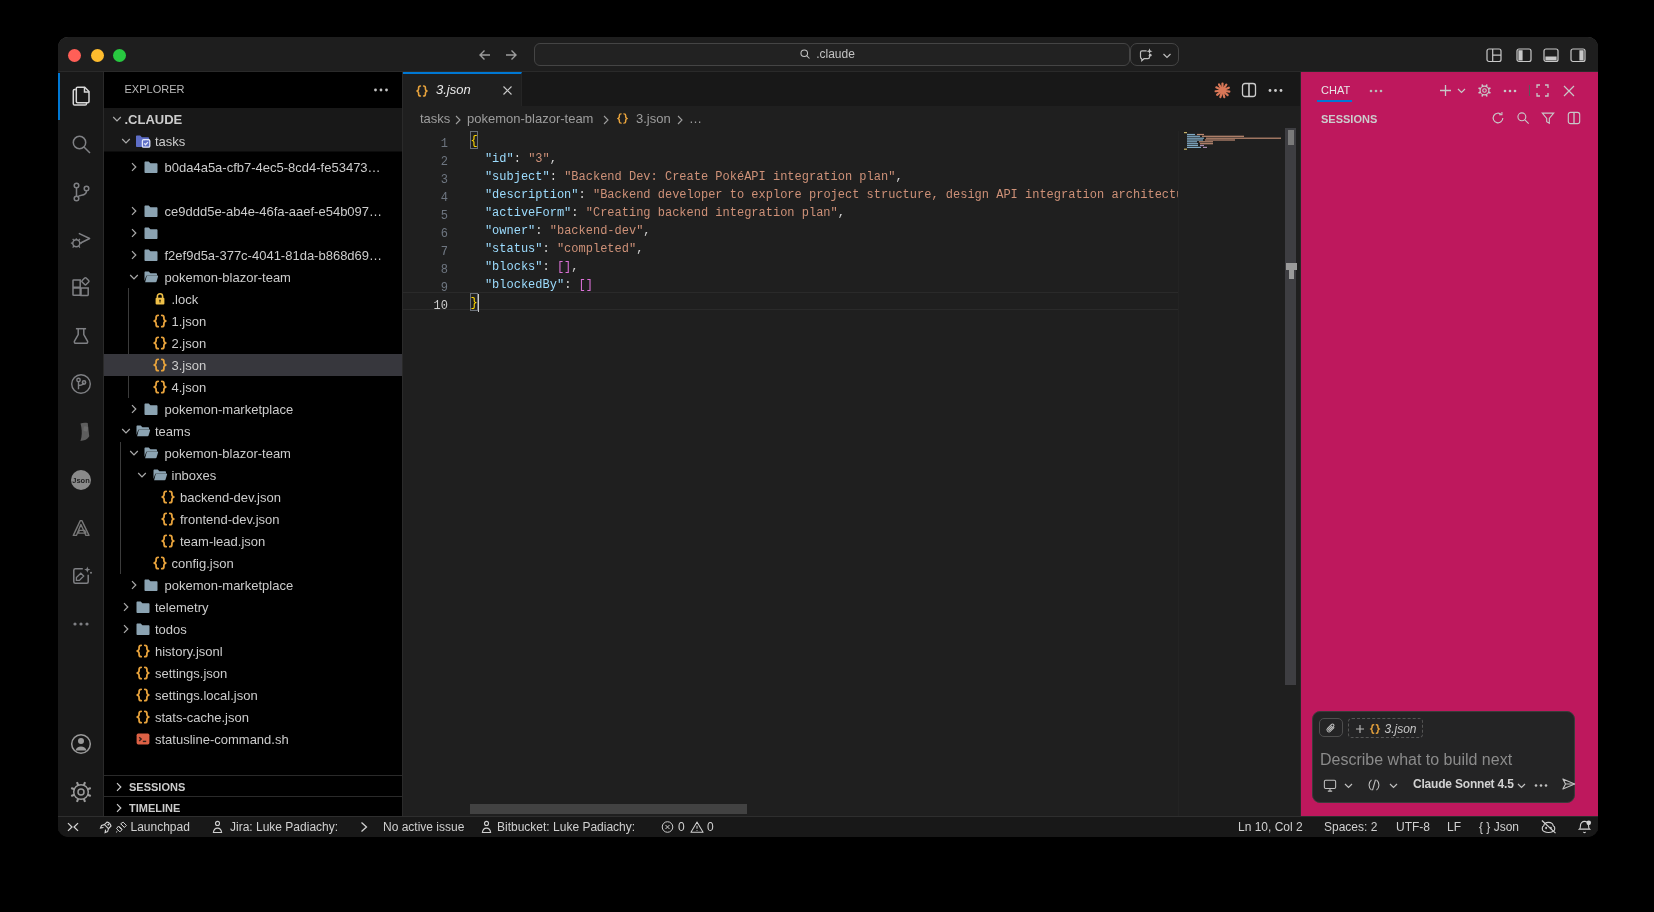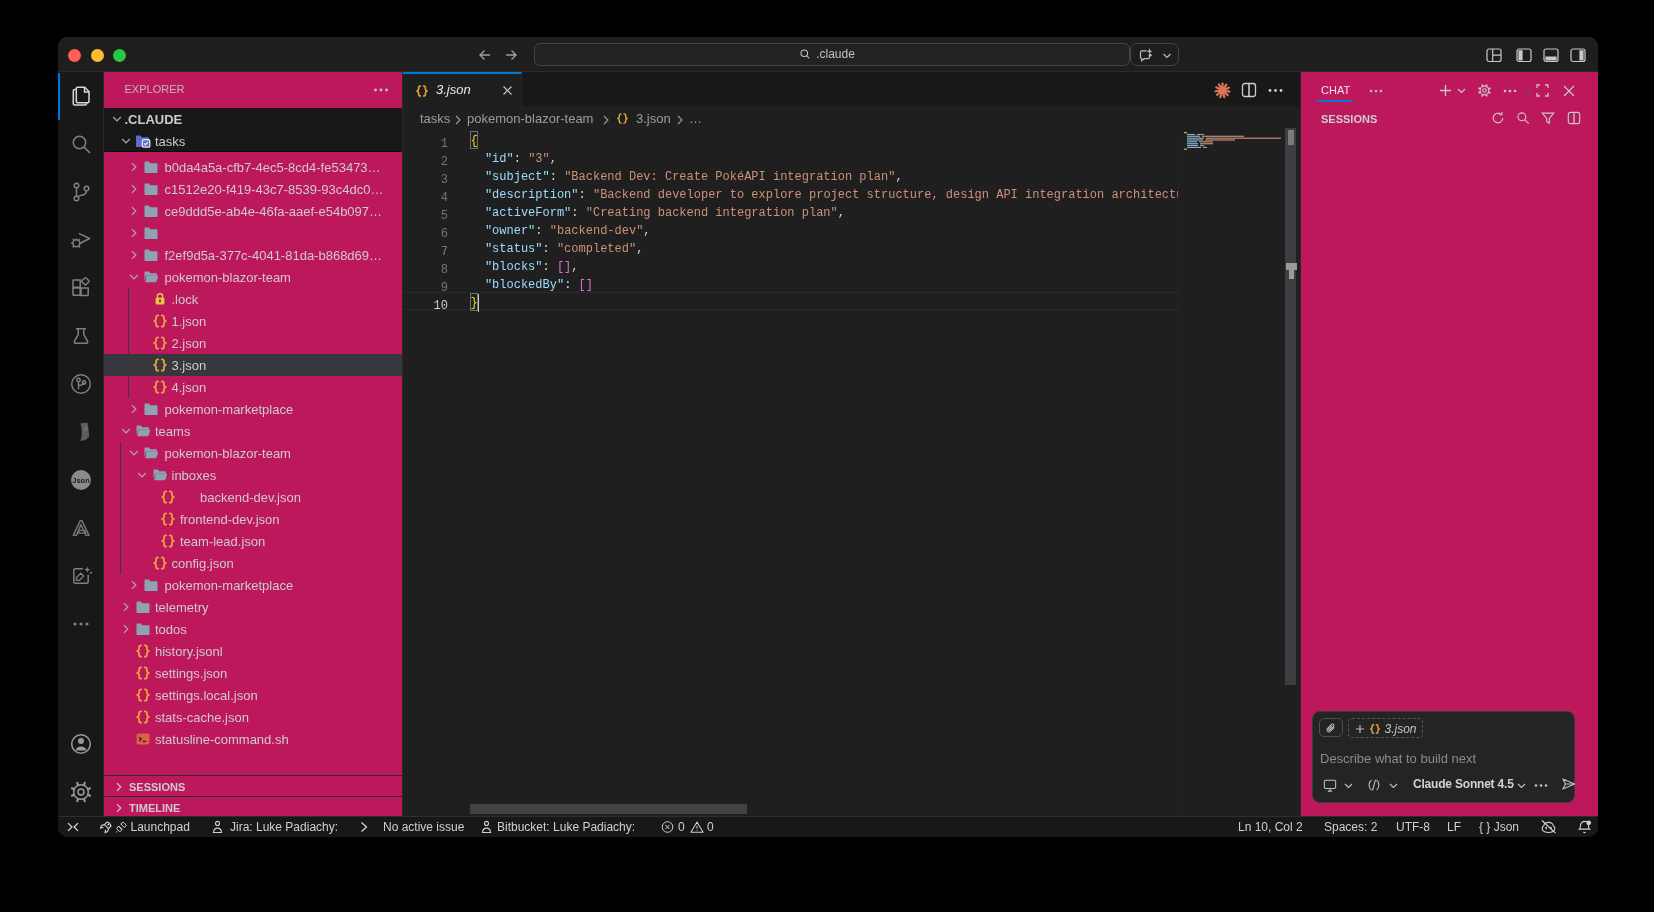--- a/index.html
+++ b/index.html
@@ -20,21 +20,21 @@
     color:#c3c3c3; font-size:12px; text-align:center; line-height:21px; padding-right:10px;
   }
   #copilotpill {
     position:absolute; left:1072px; top:6px; width:49px; height:23px;
     border:1px solid #454545; border-radius:7px;
   }
   
   #actbar { position:absolute; left:0; top:35px; width:46px; height:744px; background:#181818; border-right:1px solid #2a2a2a; }
   .acticon { position:absolute; left:11px; width:24px; height:24px; }
   
-  #sidebar { position:absolute; left:46px; top:35px; width:299px; height:744px; background:#be185d; border-right:1px solid #2a2a2a; overflow:hidden; }
+  #sidebar { position:absolute; left:46px; top:35px; width:299px; height:744px; background:#000000; border-right:1px solid #2a2a2a; overflow:hidden; }
   #sbhead { position:absolute; left:0; top:0; width:100%; height:35px; }
   .row { position:absolute; left:0; width:299px; height:22px; color:#cccccc; font-size:13px; white-space:nowrap; overflow:hidden; }
   .lbl { position:absolute; top:50%; transform:translateY(-50%); }
   .chev { position:absolute; top:3px; width:16px; height:16px; }
   .ficon { position:absolute; top:3px; width:16px; height:16px; }
   .secthead { position:absolute; left:0; width:299px; height:22px; color:#cccccc; font-size:11px; font-weight:bold; border-top:1px solid #2a2a2a; }
   
   #editor { position:absolute; left:345px; top:35px; width:897px; height:744px; background:#1f1f1f; }
   #tabbar { position:absolute; left:0; top:0; width:897px; height:34px; background:#181818; }
   #tab1 { position:absolute; left:0; top:0; width:119px; height:34px; background:#1f1f1f; border-top:2px solid #0078d4; border-right:1px solid #252525; }
@@ -213,29 +213,20 @@
     <div class="abs" style="left:15.5px;top:370px;width:1px;height:132px;background:#3b3b3b;"></div>
     <div class="row" style="top:84px;">
         <svg class="chev" style="left:21.5px;" viewBox="0 0 16 16" fill="none" stroke="#ababab" stroke-width="1.2">
           <path d="M6 4.2l3.8 3.8L6 11.8"></path>
         </svg>
         <svg class="ficon" style="left:39px;" viewBox="0 0 16 16">
           <path d="M1.5 12.9V3.6c0-.55.45-1 1-1h3.2l1.7 1.7h6.1c.55 0 1 .45 1 1v7.6c0 .55-.45 1-1 1h-11c-.55 0-1-.45-1-1z" fill="#8ba3b2"></path>
         </svg>
         <span class="lbl" style="left:60.5px;">b0da4a5a-cfb7-4ec5-8cd4-fe53473…</span>
       </div>
-    <div class="row" style="top:106px;">
-        <svg class="chev" style="left:21.5px;" viewBox="0 0 16 16" fill="none" stroke="#ababab" stroke-width="1.2">
-          <path d="M6 4.2l3.8 3.8L6 11.8"></path>
-        </svg>
-        <svg class="ficon" style="left:39px;" viewBox="0 0 16 16">
-          <path d="M1.5 12.9V3.6c0-.55.45-1 1-1h3.2l1.7 1.7h6.1c.55 0 1 .45 1 1v7.6c0 .55-.45 1-1 1h-11c-.55 0-1-.45-1-1z" fill="#8ba3b2"></path>
-        </svg>
-        <span class="lbl" style="left:60.5px;">c1512e20-f419-43c7-8539-93c4dc0…</span>
-      </div>
     <div class="row" style="top:128px;text-align:center;">
         <svg class="chev" style="left:21.5px;" viewBox="0 0 16 16" fill="none" stroke="#ababab" stroke-width="1.2">
           <path d="M6 4.2l3.8 3.8L6 11.8"></path>
         </svg>
         <svg class="ficon" style="left:39px;" viewBox="0 0 16 16">
           <path d="M1.5 12.9V3.6c0-.55.45-1 1-1h3.2l1.7 1.7h6.1c.55 0 1 .45 1 1v7.6c0 .55-.45 1-1 1h-11c-.55 0-1-.45-1-1z" fill="#8ba3b2"></path>
         </svg>
         <span class="lbl" style="left:60.5px;">ce9ddd5e-ab4e-46fa-aaef-e54b097…</span>
       </div>
     <div class="row" style="top:150px;">
@@ -340,21 +331,21 @@
           <path d="M1.5 12.9V3.6c0-.55.45-1 1-1h3.2l1.7 1.7h5.6c.55 0 1 .45 1 1v1.2H4.1c-.5 0-.9.3-1 .8L1.5 12z" fill="#8ba3b2"></path>
           <path d="M3.8 6.6h10.5c.5 0 .9.5.75 1l-1.5 4.9c-.13.4-.5.7-.95.7H2.1z" fill="#8ba3b2"></path>
         </svg>
         <span class="lbl" style="left:67.5px;">inboxes</span>
       </div>
     <div class="row" style="top:414px;">
         <svg class="abs" style="left:55.5px;top:3px;" width="16" height="16" viewBox="0 0 16 16" fill="none" stroke="#e8a33c" stroke-width="1.8" stroke-linecap="round">
           <path d="M6.2 2.3c-1.5 0-2.1.7-2.1 2 0 .9.15 1.8-.35 2.5-.3.45-.8.75-1.35 1.2.55.45 1.05.75 1.35 1.2.5.7.35 1.6.35 2.5 0 1.3.6 2 2.1 2"></path>
           <path d="M9.8 2.3c1.5 0 2.1.7 2.1 2 0 .9-.15 1.8.35 2.5.3.45.8.75 1.35 1.2-.55.45-1.05.75-1.35 1.2-.5.7-.35 1.6-.35 2.5 0 1.3-.6 2-2.1 2"></path>
         </svg>
-        <span class="lbl" style="left:76px;margin-left:20px;">backend-dev.json</span>
+        <span class="lbl" style="left:76px;">backend-dev.json</span>
       </div>
     <div class="row" style="top:436px;">
         <svg class="abs" style="left:55.5px;top:3px;" width="16" height="16" viewBox="0 0 16 16" fill="none" stroke="#e8a33c" stroke-width="1.8" stroke-linecap="round">
           <path d="M6.2 2.3c-1.5 0-2.1.7-2.1 2 0 .9.15 1.8-.35 2.5-.3.45-.8.75-1.35 1.2.55.45 1.05.75 1.35 1.2.5.7.35 1.6.35 2.5 0 1.3.6 2 2.1 2"></path>
           <path d="M9.8 2.3c1.5 0 2.1.7 2.1 2 0 .9-.15 1.8.35 2.5.3.45.8.75 1.35 1.2-.55.45-1.05.75-1.35 1.2-.5.7-.35 1.6-.35 2.5 0 1.3-.6 2-2.1 2"></path>
         </svg>
         <span class="lbl" style="left:76px;">frontend-dev.json</span>
       </div>
     <div class="row" style="top:458px;">
         <svg class="abs" style="left:55.5px;top:3px;" width="16" height="16" viewBox="0 0 16 16" fill="none" stroke="#e8a33c" stroke-width="1.8" stroke-linecap="round">
@@ -627,21 +618,21 @@
       <div class="abs" style="left:34.5px;top:5.5px;width:75px;height:20px;border:1px dashed #565656;border-radius:4px;">
         <svg class="abs" style="left:6px;top:5px;" width="10" height="10" viewBox="0 0 10 10" fill="none" stroke="#b5b5b5" stroke-width="1.2">
             <path d="M5 1v8M1 5h8"></path>
           </svg>
         <svg class="abs" style="left:20px;top:4px;" width="12" height="12" viewBox="0 0 16 16" fill="none" stroke="#e8a33c" stroke-width="2" stroke-linecap="round">
             <path d="M6.2 2.3c-1.5 0-2.1.7-2.1 2 0 .9.15 1.8-.35 2.5-.3.45-.8.75-1.35 1.2.55.45 1.05.75 1.35 1.2.5.7.35 1.6.35 2.5 0 1.3.6 2 2.1 2"></path>
             <path d="M9.8 2.3c1.5 0 2.1.7 2.1 2 0 .9-.15 1.8.35 2.5.3.45.8.75 1.35 1.2-.55.45-1.05.75-1.35 1.2-.5.7-.35 1.6-.35 2.5 0 1.3-.6 2-2.1 2"></path>
           </svg>
         <span class="abs" style="left:36px;top:3px;font-size:12px;font-style:italic;color:#c7c7c7;">3.json</span>
       </div>
-      <span class="abs" style="left:7px;top:39px;font-size:13px;color:#8b8b8b;">Describe what to build next</span>
+      <span class="abs" style="left:7px;top:39px;font-size:16px;color:#8b8b8b;">Describe what to build next</span>
 
       <svg class="abs" style="left:10px;top:67px;" width="14" height="13" viewBox="0 0 16 15" fill="none" stroke="#c0c0c0" stroke-width="1.2">
           <rect x="1.5" y="1.5" width="13" height="9.5" rx="1.5"></rect>
           <path d="M5.5 14h5M8 11.3V14"></path>
         </svg>
       <svg class="abs" style="left:31px;top:70.5px;" width="9" height="6" viewBox="0 0 9 6" fill="none" stroke="#c0c0c0" stroke-width="1.2">
           <path d="M1 1l3.5 3.5L8 1"></path>
         </svg>
       <svg class="abs" style="left:54px;top:66px;" width="14" height="14" viewBox="0 0 16 16" fill="none" stroke="#c0c0c0" stroke-width="1.2">
           <path d="M5.2 2.2A7.3 7.3 0 0 0 5.2 13.8M10.8 2.2a7.3 7.3 0 0 1 0 11.6"></path>

